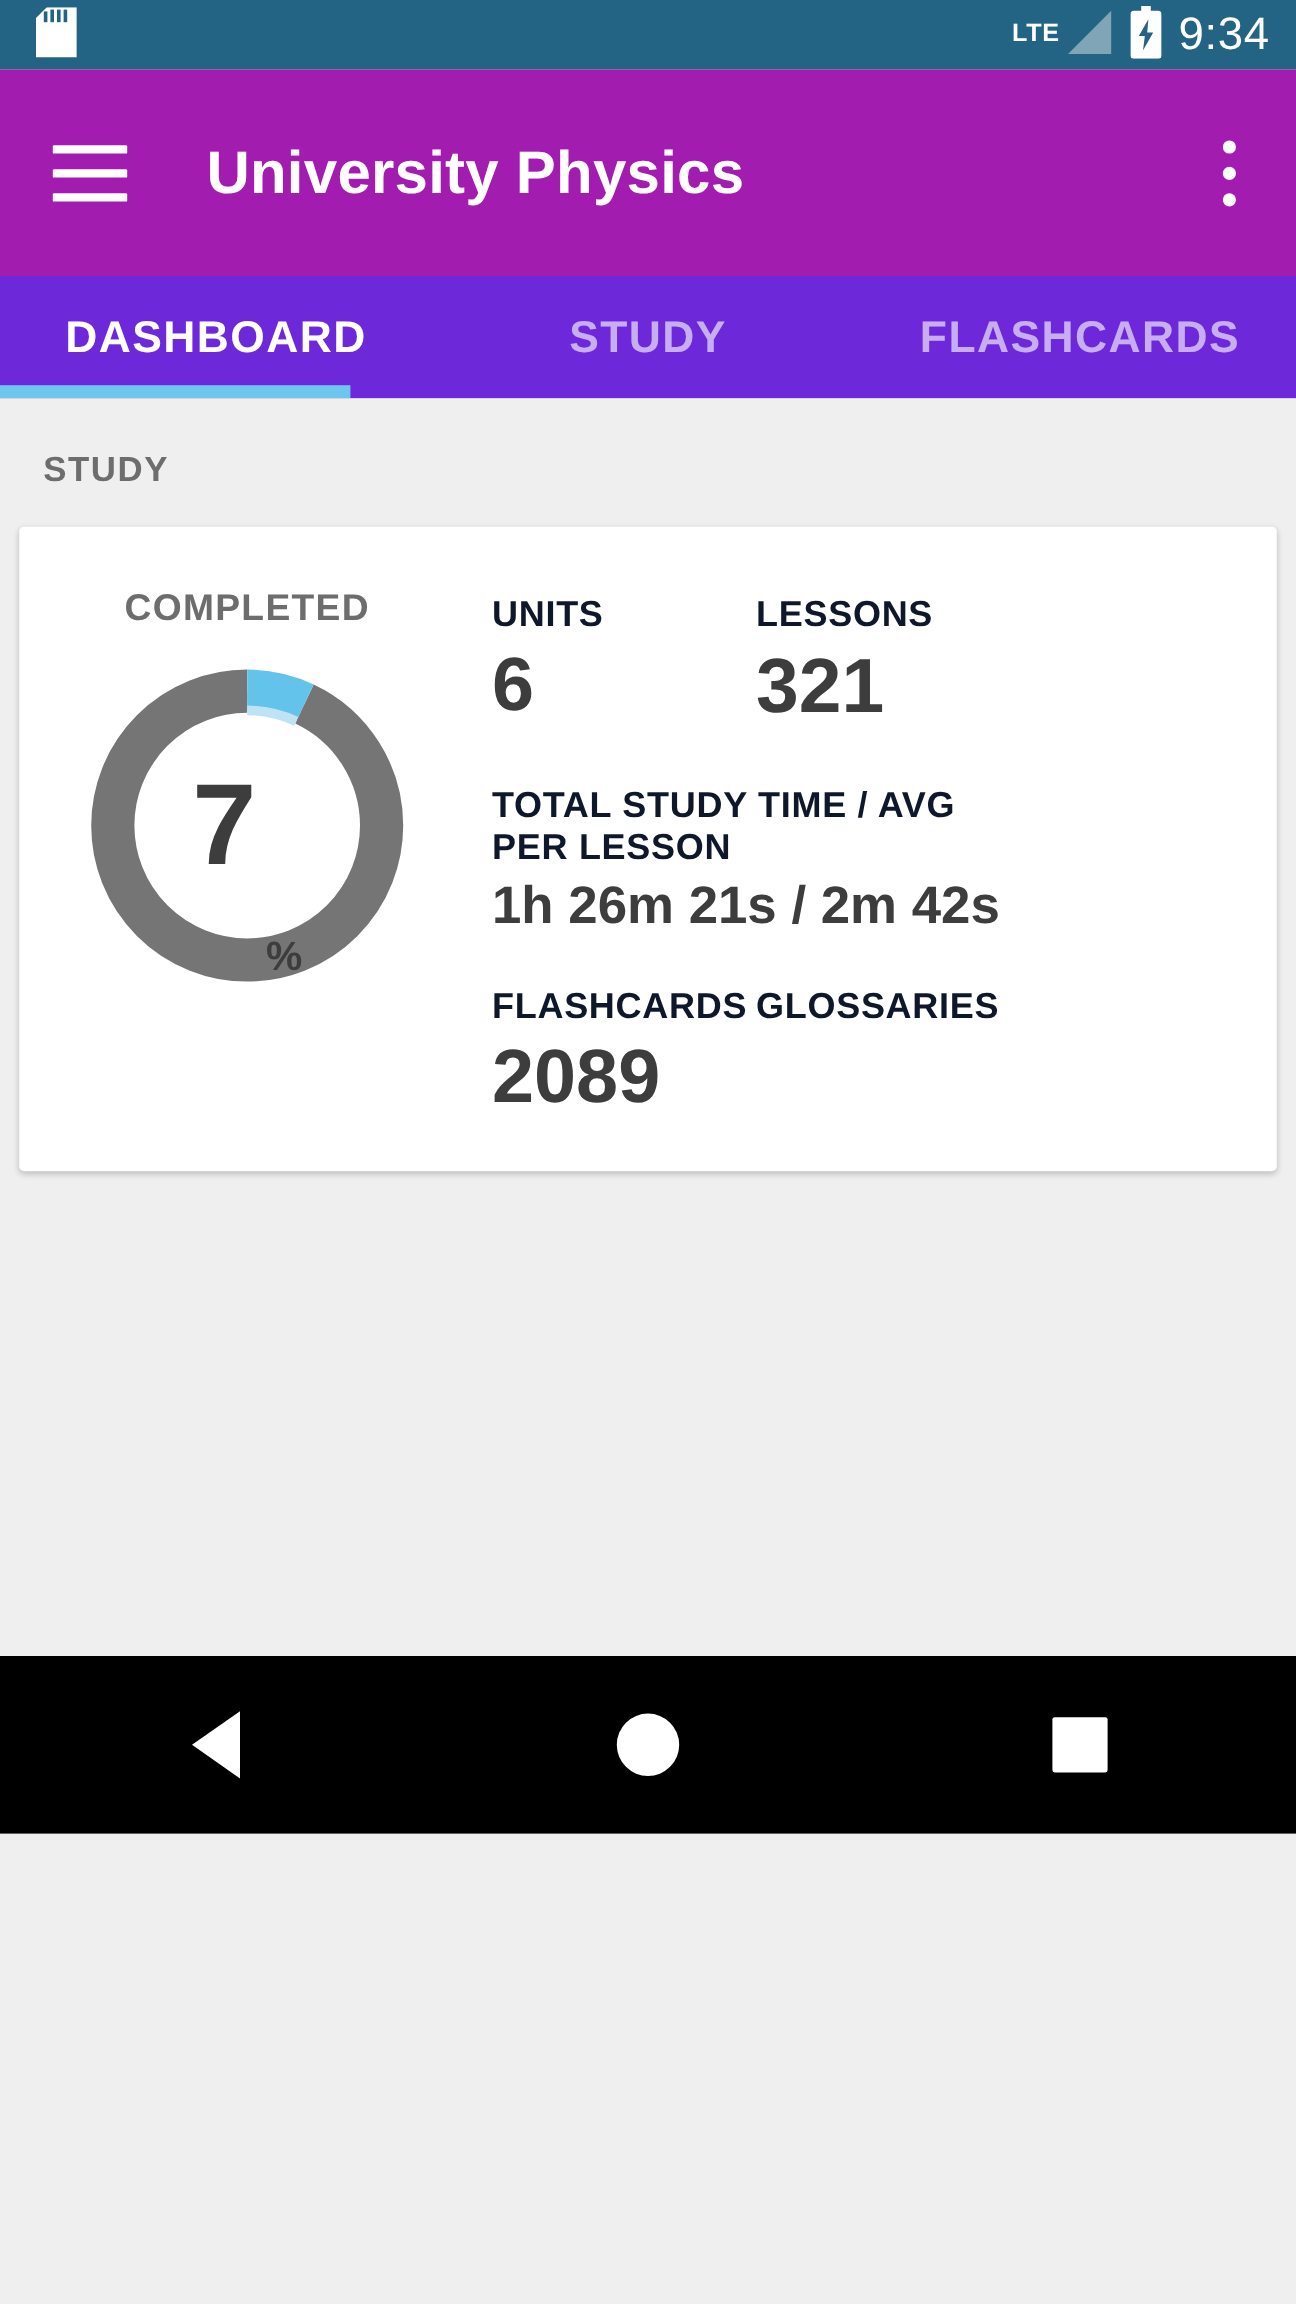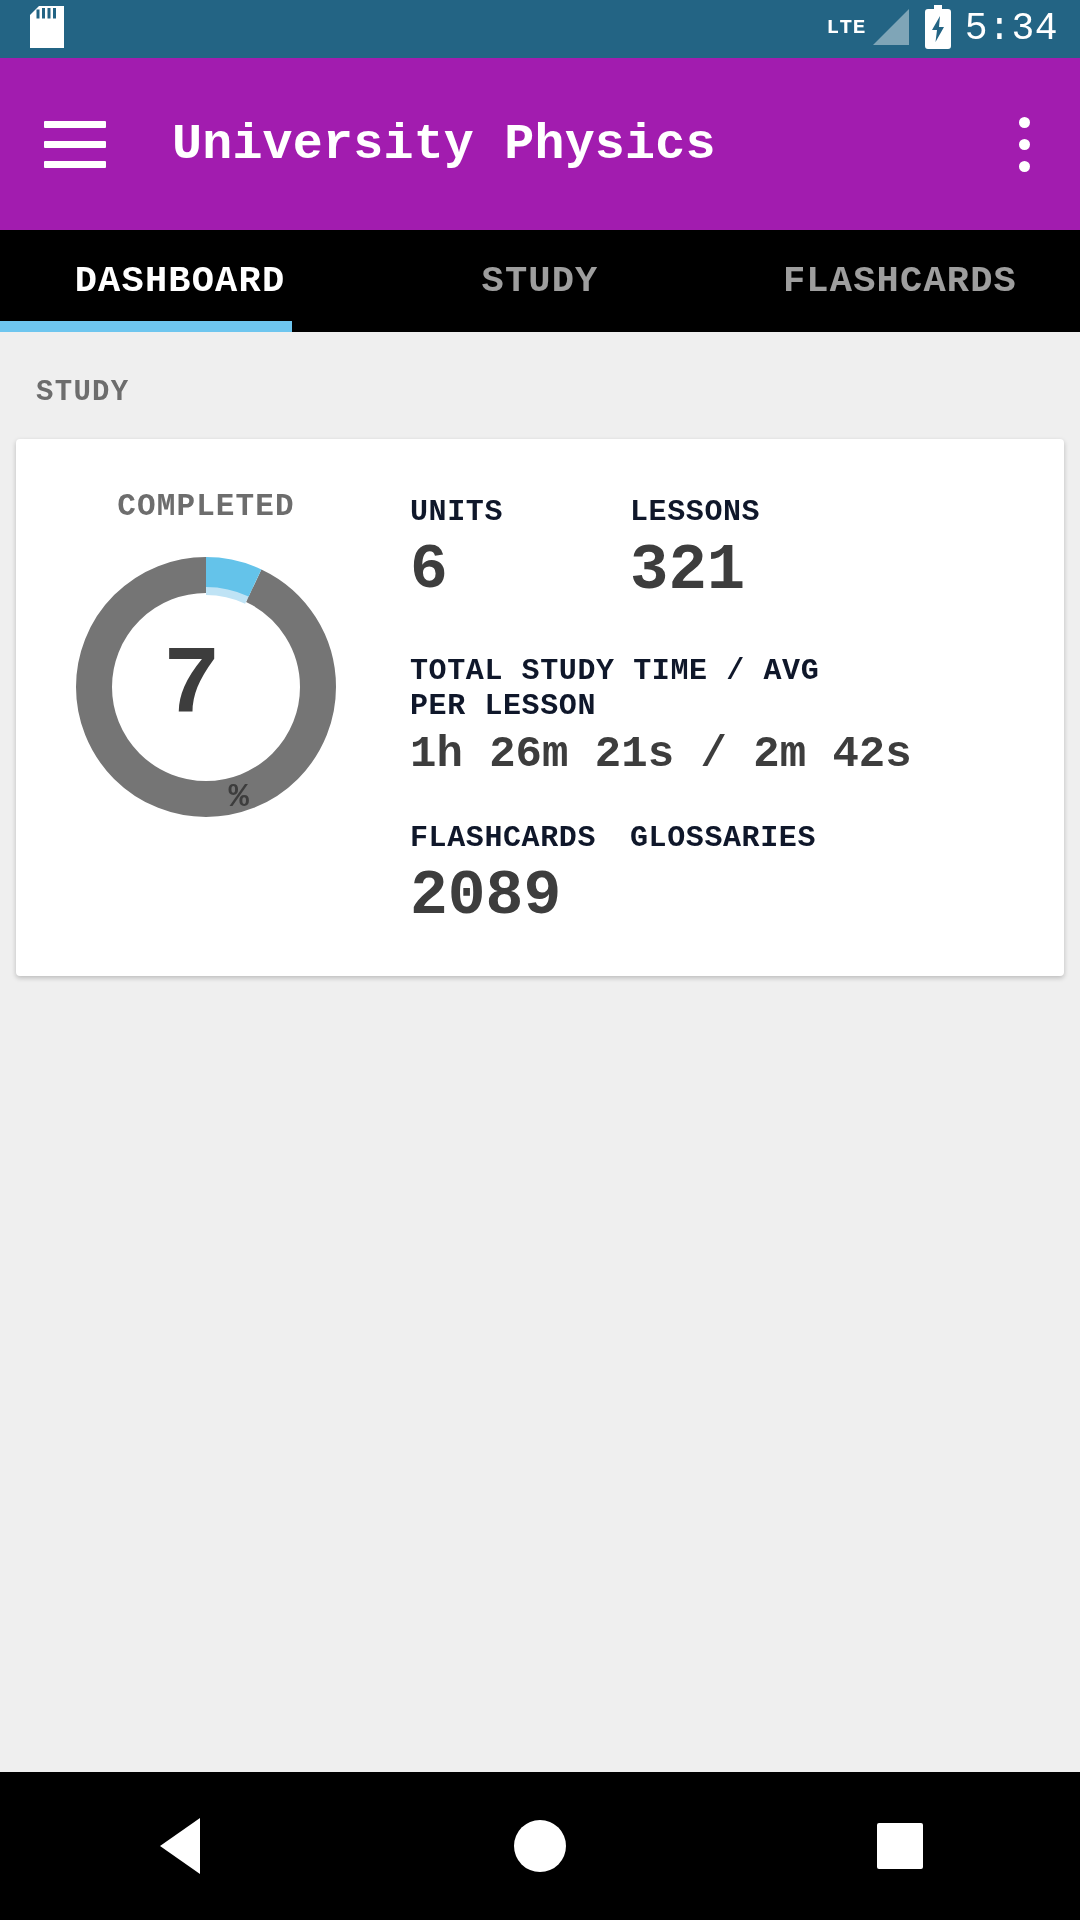--- a/index.html
+++ b/index.html
@@ -2,21 +2,21 @@
 <html><head>
 <meta charset="utf-8">
 <style>
   * { margin:0; padding:0; box-sizing:border-box; }
   html,body {
     width:1080px; height:1920px;
     background:#efefef;
     font-family:"Liberation Sans", sans-serif;
     overflow:hidden;
   }
-  .screen { position:relative; width:1080px; height:1920px; background:#efefef;font-family:Liberation Mono, monospace; }
+  .screen { position:relative; width:1080px; height:1528px; background:#efefef; }
 
   
   .status-bar {
     height:58px; background:#236484;
     display:flex; align-items:center; justify-content:space-between;
     padding:0 22px 0 30px;
   }
   .status-left { display:flex; align-items:center; gap:10px; }
   .status-right { display:flex; align-items:center; gap:14px; }
   .sd-icon { display:block; }
@@ -40,21 +40,21 @@
   .hamburger { width:62px; display:flex; flex-direction:column; gap:13px; cursor:pointer; }
   .hamburger span { display:block; height:7px; background:#ffffff; border-radius:1px; }
   .app-title {
     color:#ffffff; font-size:50px; font-weight:bold;
     margin-left:66px; letter-spacing:0.2px; white-space:nowrap;
   }
   .overflow { margin-left:auto; display:flex; flex-direction:column; gap:11px; padding:10px 14px; cursor:pointer; }
   .overflow i { display:block; width:11px; height:11px; border-radius:50%; background:#ffffff; }
 
   
-  .tab-bar { height:102px; background:#000000; display:flex; position:relative; }
+  .tab-bar { height:102px; background:#6d28d9; display:flex; position:relative; }
   .tab {
     flex:1; display:flex; align-items:center; justify-content:center;
     font-size:37px; font-weight:bold; letter-spacing:1.2px;
     color:rgba(255,255,255,0.62); cursor:pointer; user-select:none;
   }
   .tab.active { color:#ffffff; }
   .tab-indicator {
     position:absolute; left:0; bottom:0; width:292px; height:11px; background:#6ec6ef;
   }
 
@@ -141,21 +141,21 @@
             <path d="M38 2 L38 38 L2 38 Z" fill="#ffffff" fill-opacity="0.42"></path>
           </svg>
         </span>
       </div>
       <span class="batt-icon">
         <svg width="26" height="44" viewBox="0 0 26 44">
           <path d="M9 0 H17 V4 H23 A3 3 0 0 1 26 7 V41 A3 3 0 0 1 23 44 H3 A3 3 0 0 1 0 41 V7 A3 3 0 0 1 3 4 H9 Z" fill="#ffffff"></path>
           <path d="M15 11 L7 25 H12 L10.5 37 L19 22 H14 Z" fill="#236484"></path>
         </svg>
       </span>
-      <span class="clock">5:34</span>
+      <span class="clock">9:34</span>
     </div>
   </div>
 
   <div class="app-bar">
     <div class="hamburger">
       <span></span>
       <span></span>
       <span></span>
     </div>
     <div class="app-title">University Physics</div>

